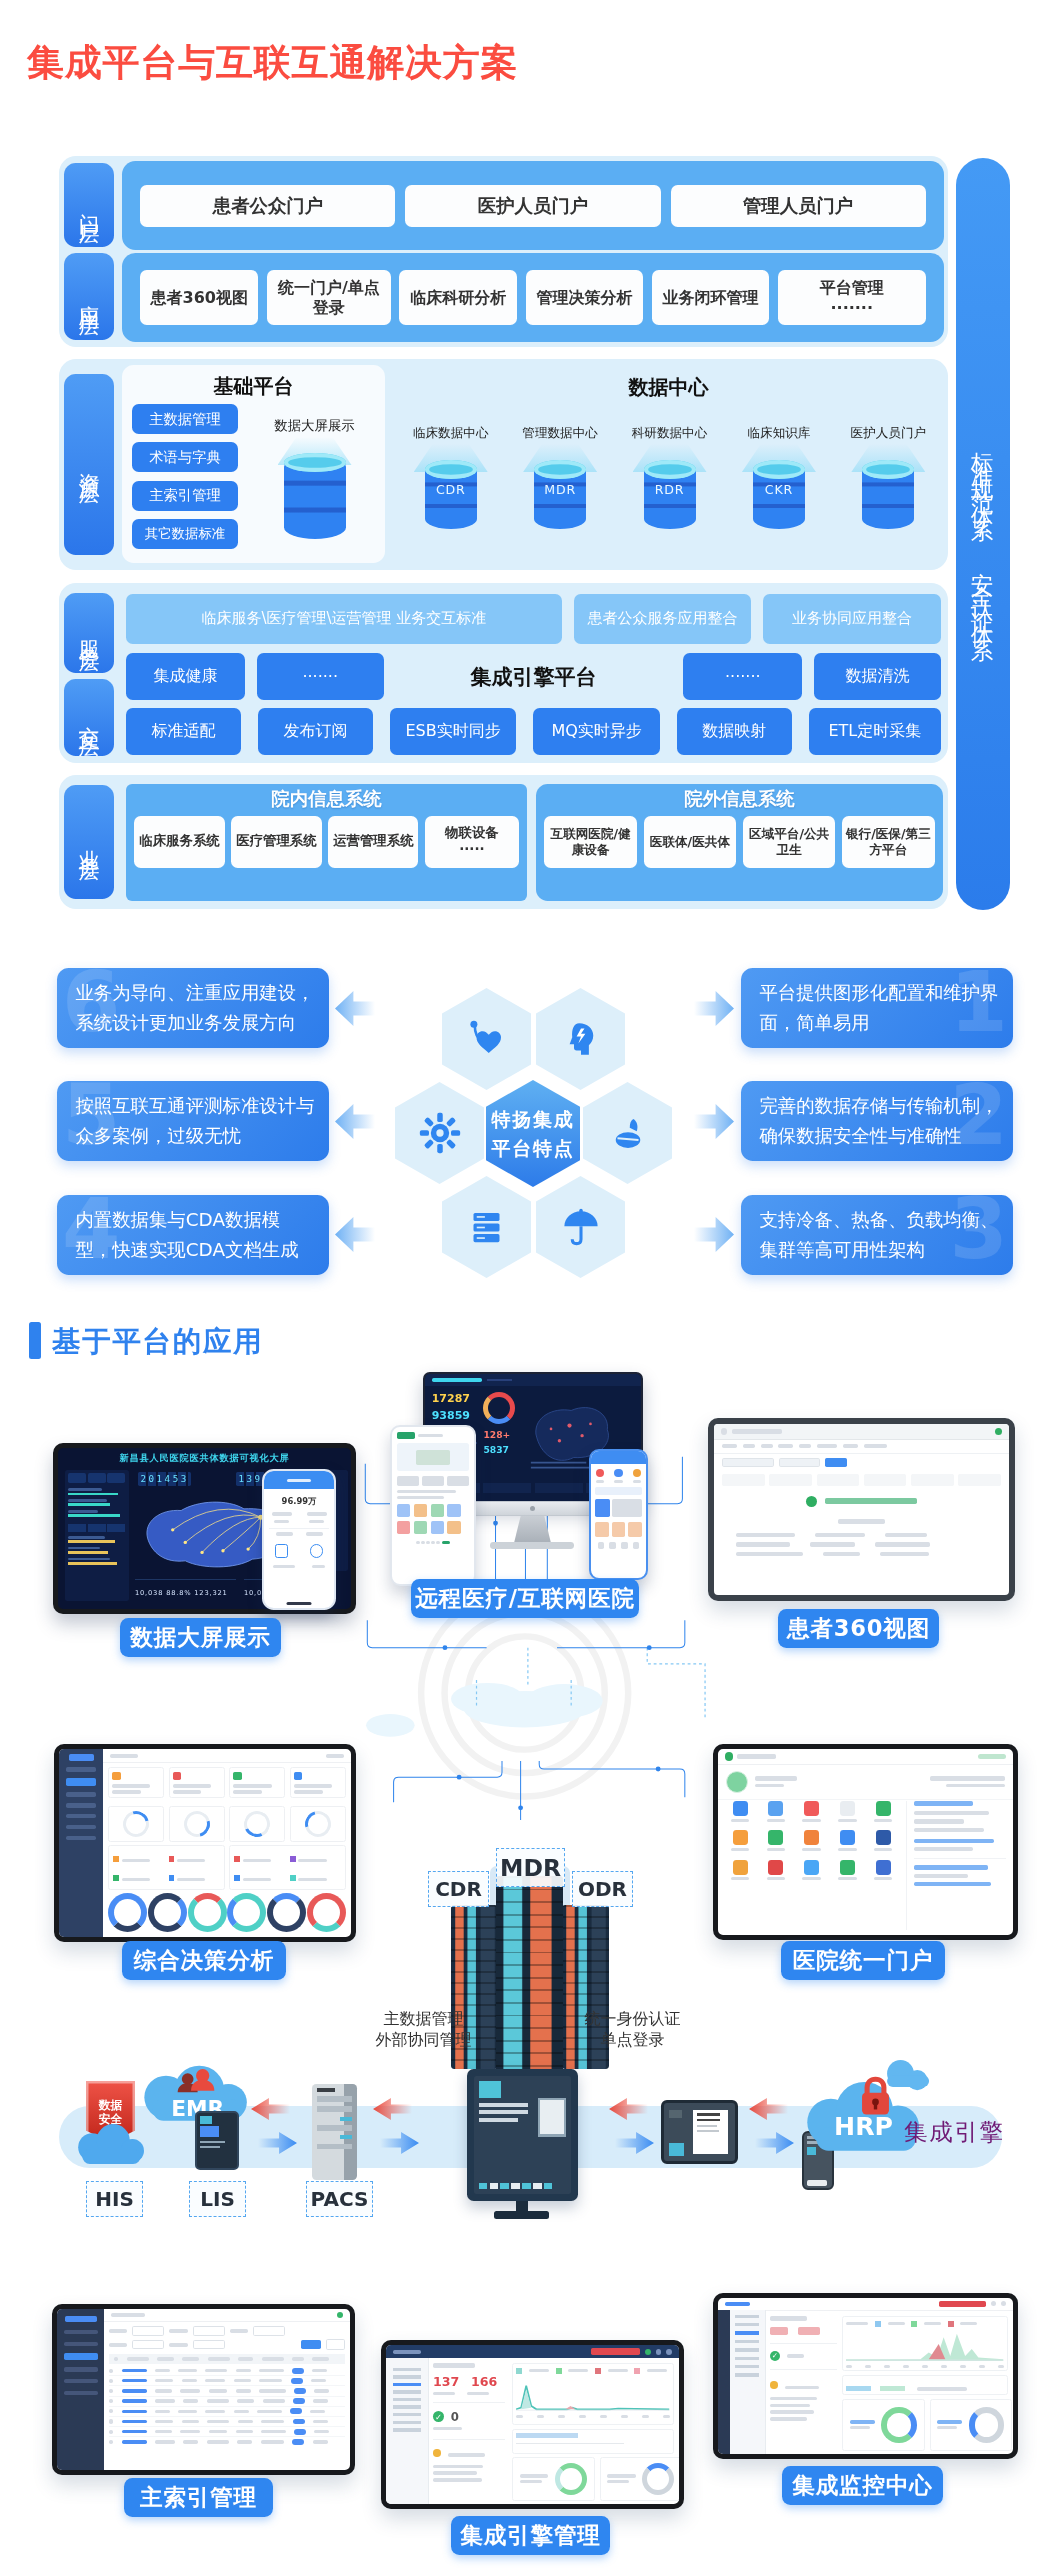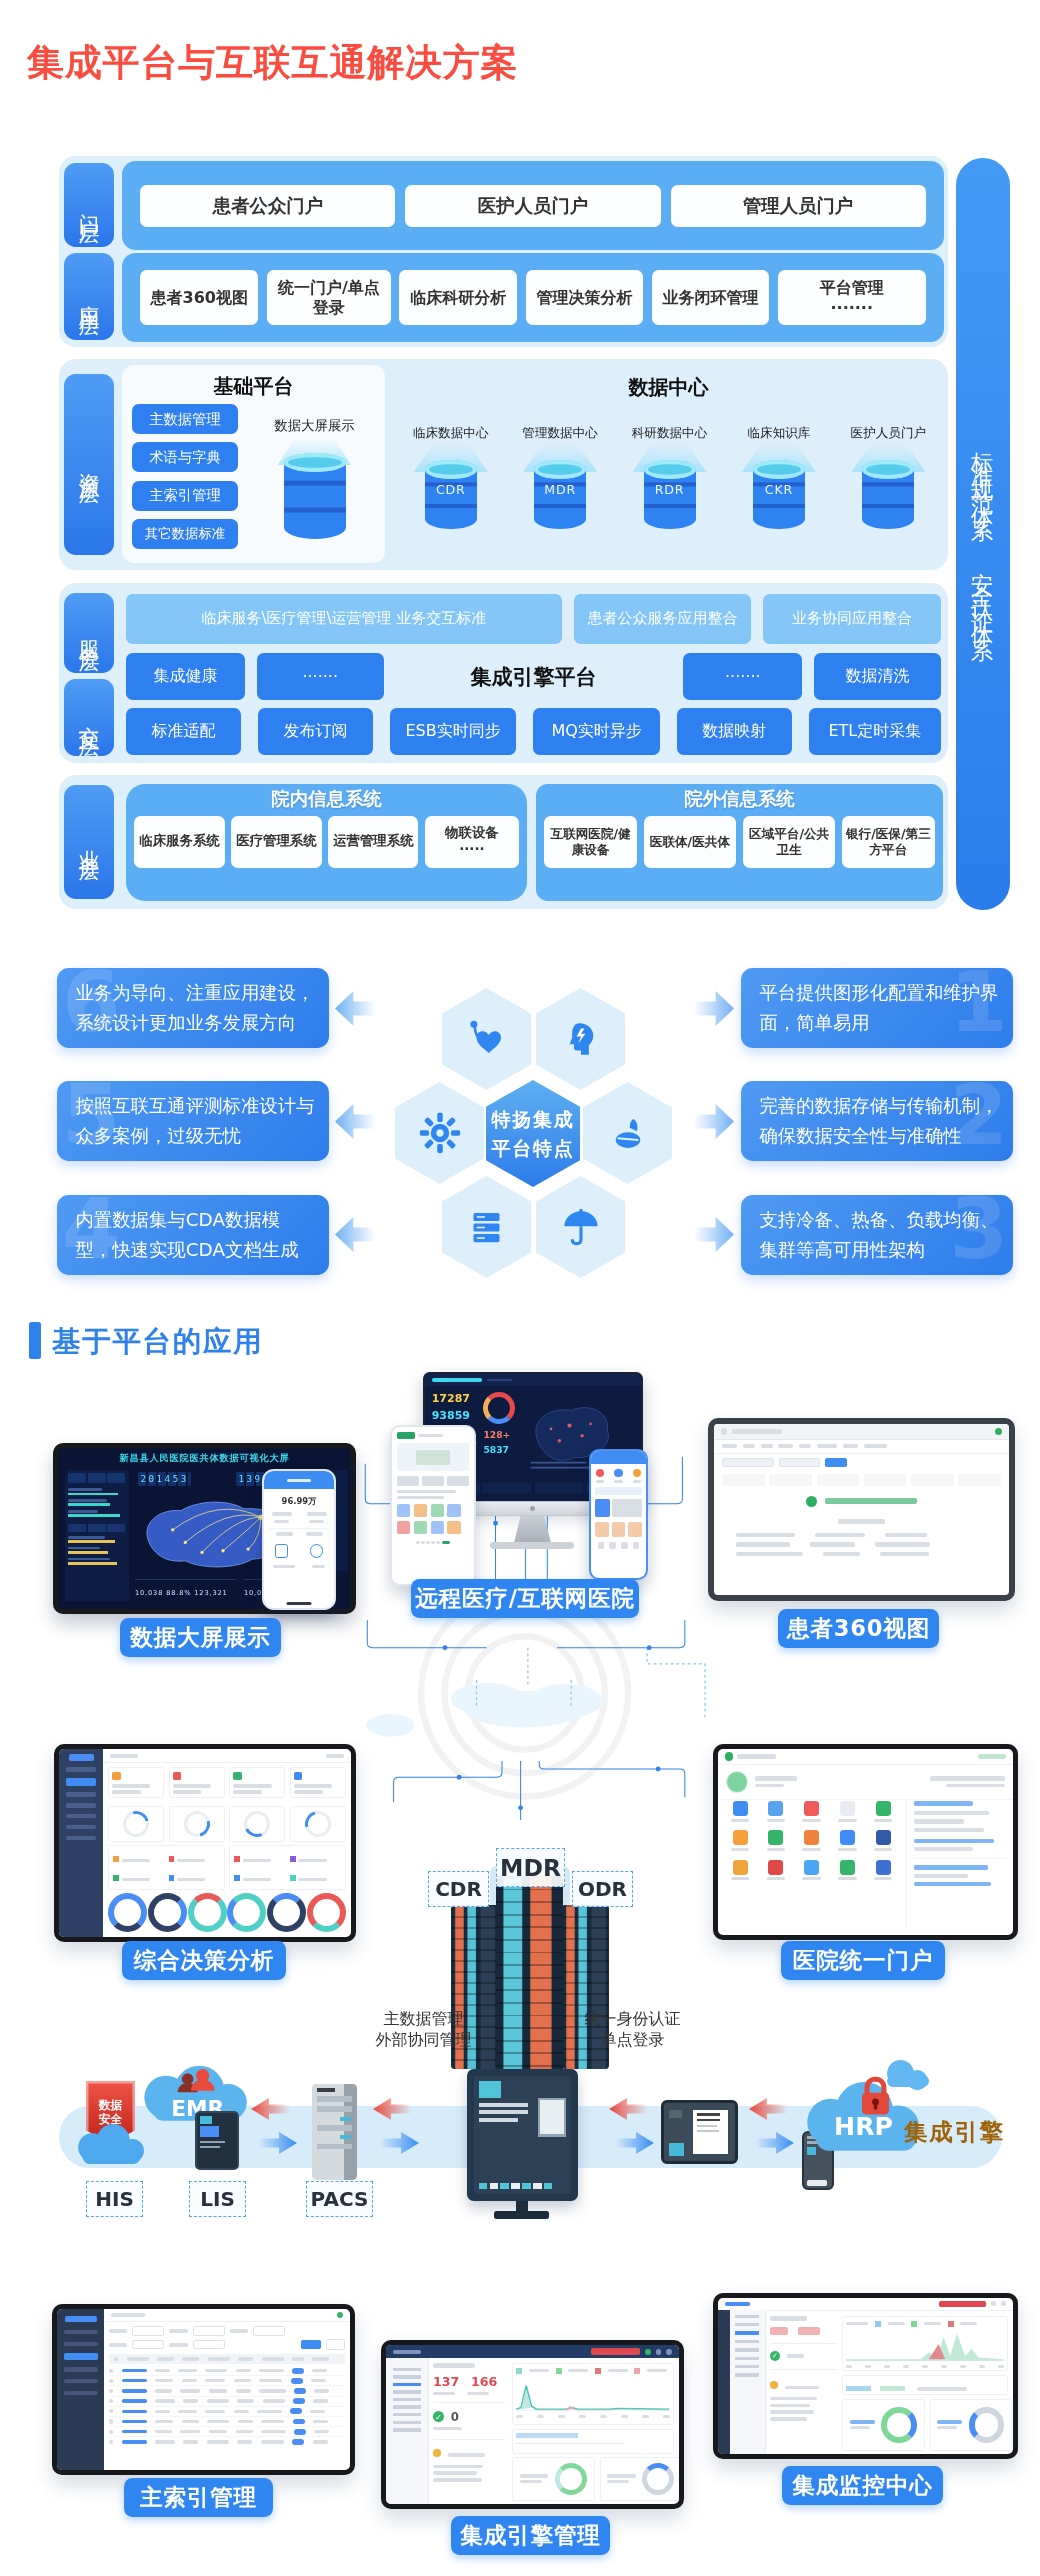--- a/index.html
+++ b/index.html
@@ -174,21 +174,21 @@
     <div class="bbox" style="flex:1;font-size:16px">标准适配</div>
     <div class="bbox" style="flex:1;font-size:16px">发布订阅</div>
     <div class="bbox" style="flex:1.1;font-size:16px">ESB实时同步</div>
     <div class="bbox" style="flex:1.1;font-size:16px">MQ实时异步</div>
     <div class="bbox" style="flex:1;font-size:16px">数据映射</div>
     <div class="bbox" style="flex:1.15;font-size:16px">ETL定时采集</div>
   </div>
 
   <div class="cont" style="left:59px;top:775px;width:889px;height:134px"></div>
   <div class="layer" style="left:64px;top:785px;width:50px;height:114px">业务层</div>
-  <div class="abs" style="left:126px;top:784px;width:401px;height:117px;background:#5baef3;border-radius:19px">
+  <div class="abs" style="left:126px;top:784px;width:401px;height:117px;background:#5baef3;border-radius:6px">
     <div style="text-align:center;color:#fff;font-weight:700;font-size:18.4px;line-height:30px;text-shadow:0 0.8px 1.7px rgba(0,60,140,.3)">院内信息系统</div>
     <div style="display:flex;gap:6.7px;padding:1.7px 8.4px">
       <div class="wbox" style="flex:1;height:52px;font-size:13.4px;padding:0 3.4px">临床服务系统</div>
       <div class="wbox" style="flex:1;height:52px;font-size:13.4px;padding:0 3.4px">医疗管理系统</div>
       <div class="wbox" style="flex:1;height:52px;font-size:13.4px;padding:0 3.4px">运营管理系统</div>
       <div class="wbox" style="flex:1;height:52px;font-size:13.4px;padding:0 5px">物联设备 ·····</div>
     </div>
   </div>
   <div class="abs" style="left:536px;top:784px;width:407px;height:117px;background:#5baef3;border-radius:11.7px">
     <div style="text-align:center;color:#fff;font-weight:700;font-size:18.4px;line-height:30px;text-shadow:0 0.8px 1.7px rgba(0,60,140,.3)">院外信息系统</div>
@@ -900,21 +900,21 @@
         <rect x="28" y="86" width="118" height="28" rx="14"></rect>
       </g>
     <text x="84" y="95" text-anchor="middle" font-size="30" font-weight="bold" fill="#fff" font-family="DejaVu Sans, sans-serif">HRP</text>
   </svg>
   <svg class="abs" style="left:857px;top:2074px" width="37" height="44" viewBox="0 0 44 52">
     <path d="M12 24v-8c0-6 4-10 10-10s10 4 10 10v8" stroke="#e2473c" stroke-width="6" fill="none"></path>
     <rect x="6" y="22" width="32" height="26" rx="5" fill="#e2473c"></rect>
     <circle cx="22" cy="33" r="4" fill="#7a150e"></circle>
       <rect x="20" y="34" width="4" height="8" fill="#7a150e"></rect>
   </svg>
-  <div class="abs" style="left:904px;top:2116px;font-size:23.5px;font-weight:700;color:#a16207;letter-spacing:1.7px">集成引擎</div>
+  <div class="abs" style="left:904px;top:2116px;font-size:23.5px;font-weight:400;color:#701a75;letter-spacing:1.7px">集成引擎</div>
 
   <div class="arw-l" style="left:251px;top:2098px"></div>
   <div class="arw-l" style="left:373px;top:2098px"></div>
   <div class="arw-l" style="left:609px;top:2098px"></div>
   <div class="arw-l" style="left:749px;top:2098px"></div>
   <div class="arw-r" style="left:258px;top:2132px"></div>
   <div class="arw-r" style="left:380px;top:2132px"></div>
   <div class="arw-r" style="left:615px;top:2132px"></div>
   <div class="arw-r" style="left:755px;top:2132px"></div>
 

